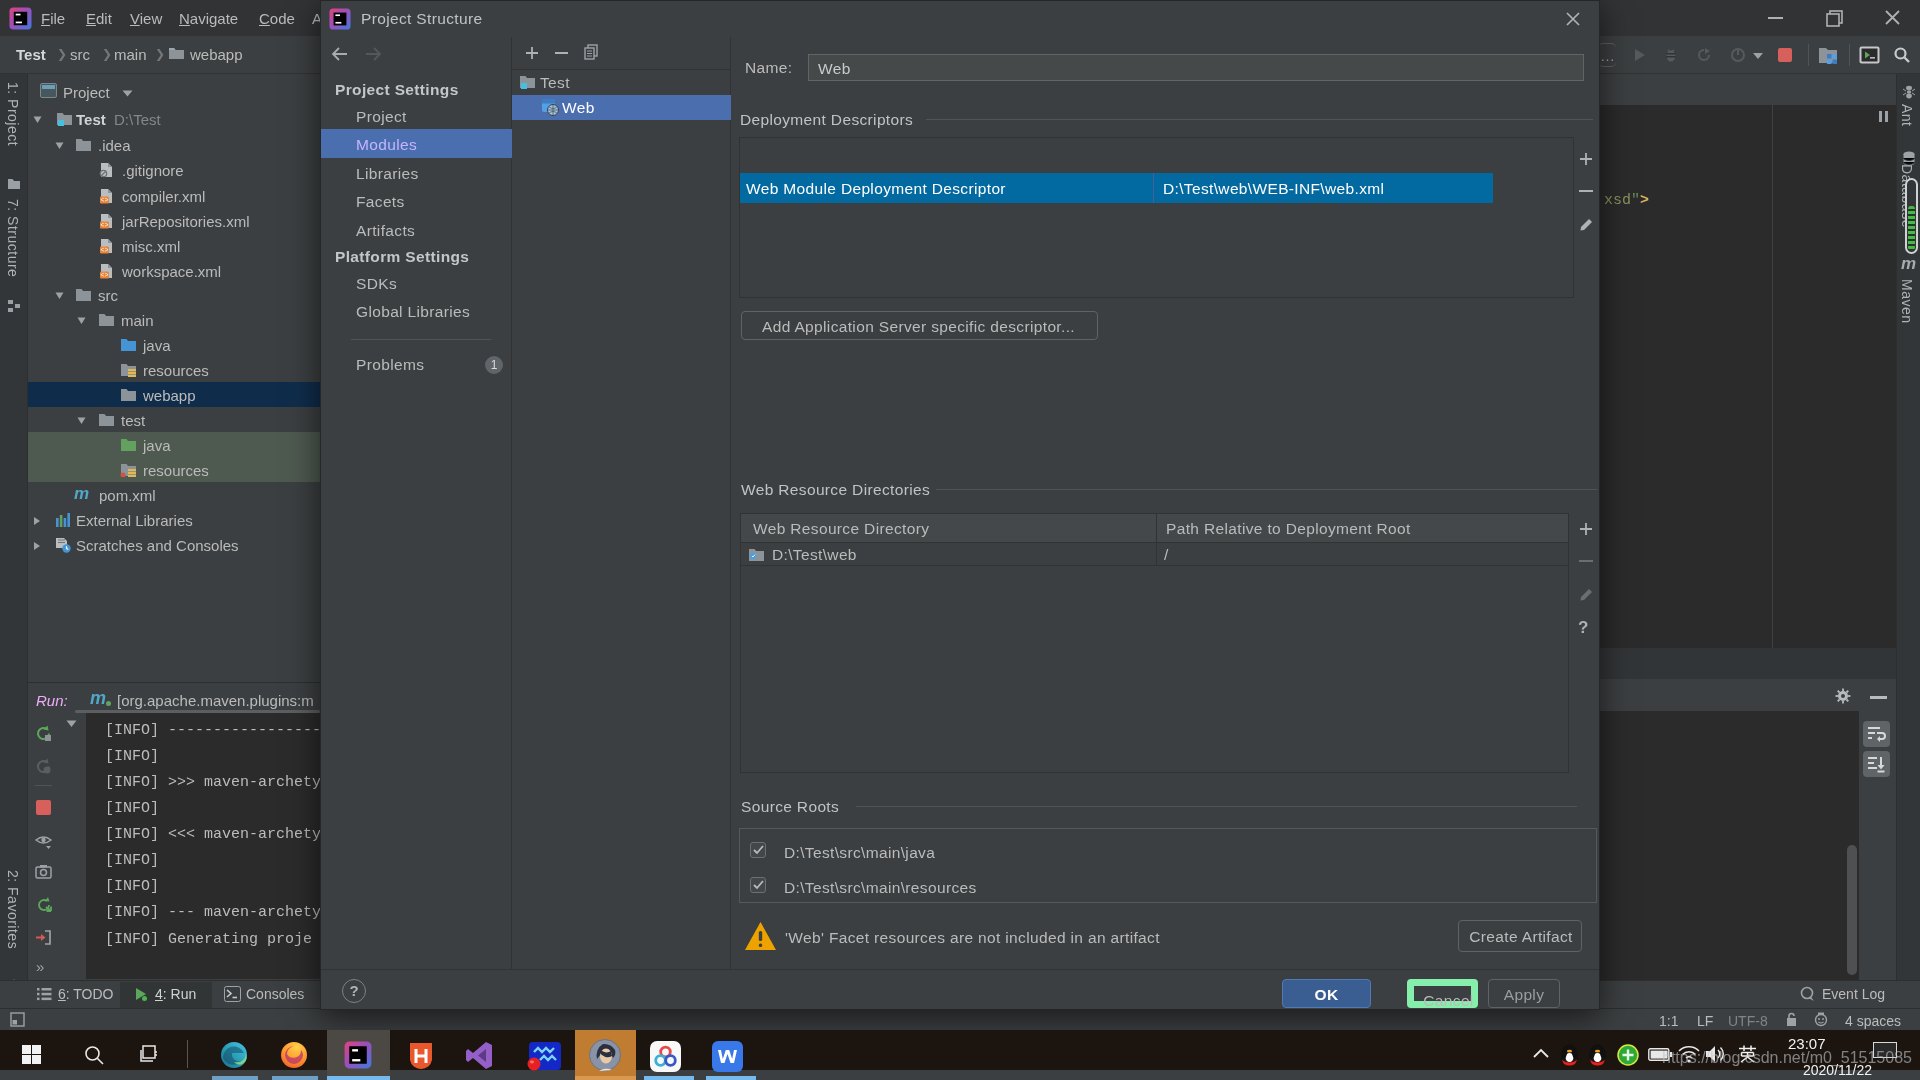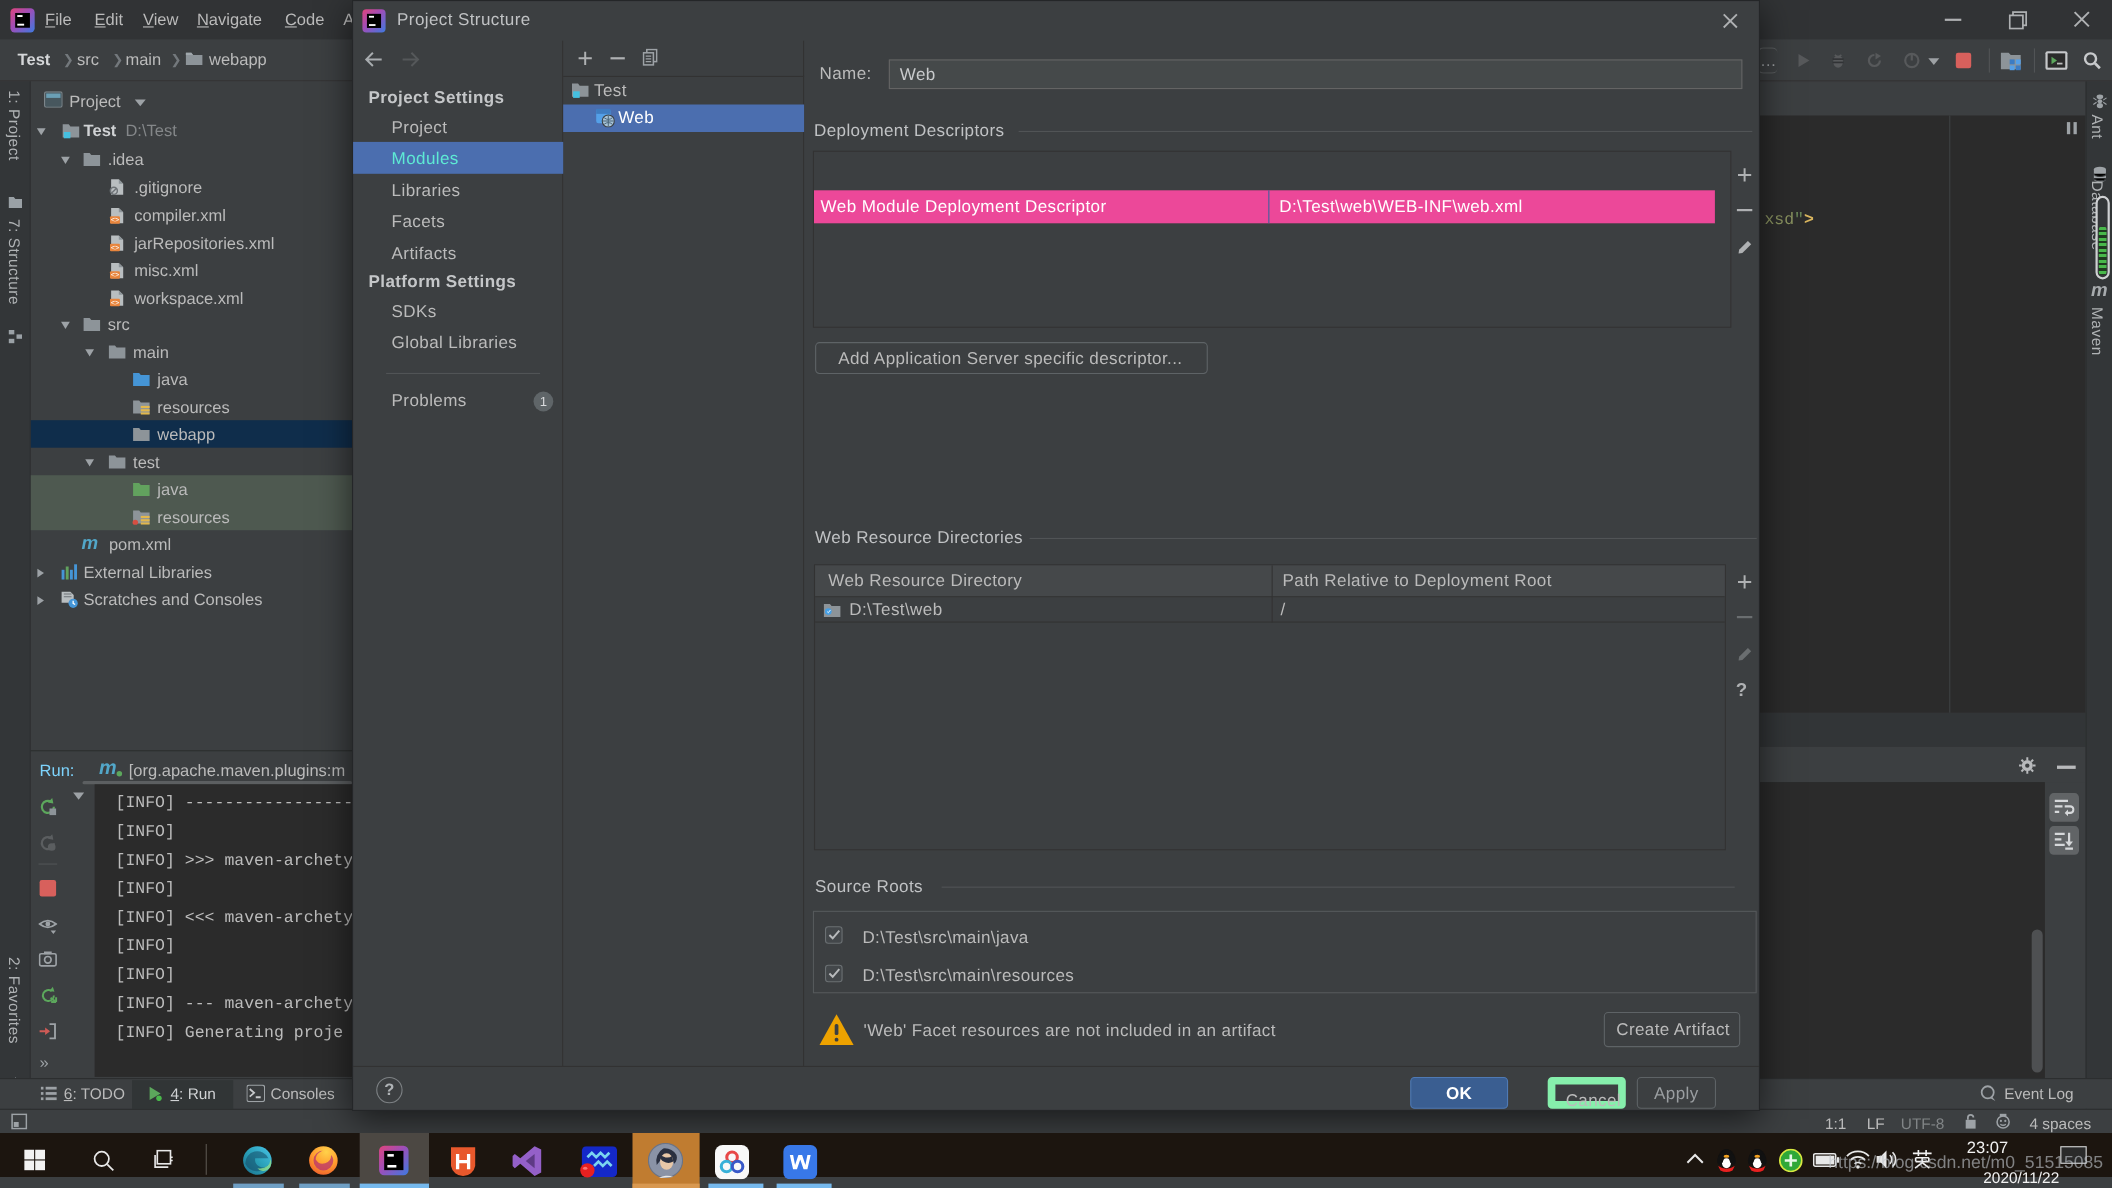--- a/index.html
+++ b/index.html
@@ -269,21 +269,21 @@
     <svg class="abs" style="left:27px;top:463px" width="17" height="16" viewBox="0 0 17 16">
         <path d="M1 1 h8 l3 3 v7 H1 z" fill="#b9bec0"></path>
         <path d="M3 3 l7 0 M3 5.5 l7 0" stroke="#6e7377" stroke-width="1"></path>
         <circle cx="11.5" cy="11.5" r="4.2" fill="#4595d6"></circle>
         <path d="M11.5 9.2 L11.5 11.5 L13.3 12.6" stroke="#fff" stroke-width="1.2" fill="none"></path>
       </svg>
     <div class="abs t15" style="left:48px;top:464px;">Scratches and Consoles</div>
   </div>
 
   <div class="abs" id="runpanel" style="left:28px;top:682px;width:292px;height:298px;background:#3c3f41;border-top:1px solid #2c2e2f;overflow:hidden;">
-    <div class="abs t15" style="left:8px;top:10px;color:#7dd3fc;">Run:</div>
+    <div class="abs t15" style="left:8px;top:10px;color:#f0abfc;font-style:italic;">Run:</div>
     <div class="abs" style="left:62px;top:6px;width:20px;height:18px;font-size:18px;line-height:18px;font-weight:bold;font-style:italic;color:#52a7c9;">m</div>
     <div class="abs" style="left:78px;top:18px;width:5px;height:5px;border-radius:50%;background:#5ca75c;"></div>
     <div class="abs t15" style="left:89px;top:10px;white-space:nowrap;">[org.apache.maven.plugins:m</div>
     <div class="abs" style="left:47px;top:27px;width:245px;height:3px;background:#5c5f61;border-radius:2px;"></div>
 
     <div class="abs mono" style="left:58px;top:30px;width:234px;height:266px;background:#2b2b2b;overflow:hidden;font-size:15px;color:#bcbcbc;">
       <div class="abs" style="left:19px;top:9px;white-space:pre;">[INFO] ------------------------------</div>
       <div class="abs" style="left:19px;top:35px;white-space:pre;">[INFO]</div>
       <div class="abs" style="left:19px;top:61px;white-space:pre;">[INFO] &gt;&gt;&gt; maven-archetype-p</div>
       <div class="abs" style="left:19px;top:87px;white-space:pre;">[INFO]</div>
@@ -496,21 +496,21 @@
     <div class="abs" style="left:0;top:36px;width:191px;height:932px;border-right:1px solid #323232;">
       <svg class="abs" style="left:10px;top:10px" width="17" height="14" viewBox="0 0 17 14">
         <path d="M8 1 L2 7 L8 13 M2 7 H16" stroke="#a8acaf" stroke-width="1.8" fill="none"></path>
       </svg>
       <svg class="abs" style="left:44px;top:10px" width="17" height="14" viewBox="0 0 17 14">
         <path d="M9 1 L15 7 L9 13 M1 7 H15" stroke="#55585a" stroke-width="1.8" fill="none"></path>
       </svg>
       <div class="abs t15" style="left:14px;top:45px;font-weight:bold;color:#c4c6c8;">Project Settings</div>
       <div class="abs t15" style="left:35px;top:72px;">Project</div>
       <div class="abs" style="left:0;top:92px;width:191px;height:29px;background:#4b6eaf;"></div>
-      <div class="abs t15" style="left:35px;top:100px;color:#5eead4;">Modules</div>
+      <div class="abs t15" style="left:35px;top:100px;color:#c4b5fd;">Modules</div>
       <div class="abs t15" style="left:35px;top:129px;">Libraries</div>
       <div class="abs t15" style="left:35px;top:157px;">Facets</div>
       <div class="abs t15" style="left:35px;top:186px;">Artifacts</div>
       <div class="abs t15" style="left:14px;top:212px;font-weight:bold;color:#c4c6c8;">Platform Settings</div>
       <div class="abs t15" style="left:35px;top:239px;">SDKs</div>
       <div class="abs t15" style="left:35px;top:267px;">Global Libraries</div>
       <div class="abs" style="left:30px;top:302px;width:140px;height:1px;background:#515456;"></div>
       <div class="abs t15" style="left:35px;top:320px;">Problems</div>
       <div class="abs" style="left:164px;top:319px;width:18px;height:18px;border-radius:50%;background:#5f6568;color:#d8dadc;font-size:12px;line-height:18px;text-align:center;">1</div>
     </div>
@@ -543,21 +543,21 @@
 
     <div class="abs" style="left:410px;top:36px;width:870px;height:932px;">
       <div class="abs t15" style="left:14px;top:23px;">Name:</div>
       <div class="abs" style="left:77px;top:17px;width:776px;height:27px;background:#45494a;border:1px solid #646464;">
         <div class="abs t15" style="left:9px;top:6px;color:#c8cacc;">Web</div>
       </div>
       <div class="abs t15" style="left:9px;top:75px;color:#c0c2c4;">Deployment Descriptors</div>
       <div class="abs" style="left:195px;top:82px;width:667px;height:1px;background:#515456;"></div>
 
       <div class="abs" style="left:8px;top:100px;width:835px;height:161px;border:1px solid #323232;">
-        <div class="abs" style="left:0;top:35px;width:819px;height:30px;background:#ec4899;">
+        <div class="abs" style="left:0;top:35px;width:753px;height:30px;background:#0369a1;">
           <div class="abs" style="left:413px;top:0;width:1px;height:30px;background:#41609c;"></div>
           <div class="abs t15" style="left:6px;top:8px;color:#fff;">Web Module Deployment Descriptor</div>
           <div class="abs t15" style="left:423px;top:8px;color:#fff;">D:\Test\web\WEB-INF\web.xml</div>
         </div>
       </div>
       <svg class="abs" style="left:848px;top:115px" width="14" height="14" viewBox="0 0 14 14">
           <path d="M7 1 V13 M1 7 H13" stroke="#afb1b3" stroke-width="1.8"></path>
         </svg>
       <div class="abs" style="left:848px;top:153px;width:14px;height:2px;background:#afb1b3;"></div>
       <svg class="abs" style="left:848px;top:180px" width="15" height="15" viewBox="0 0 15 15">

